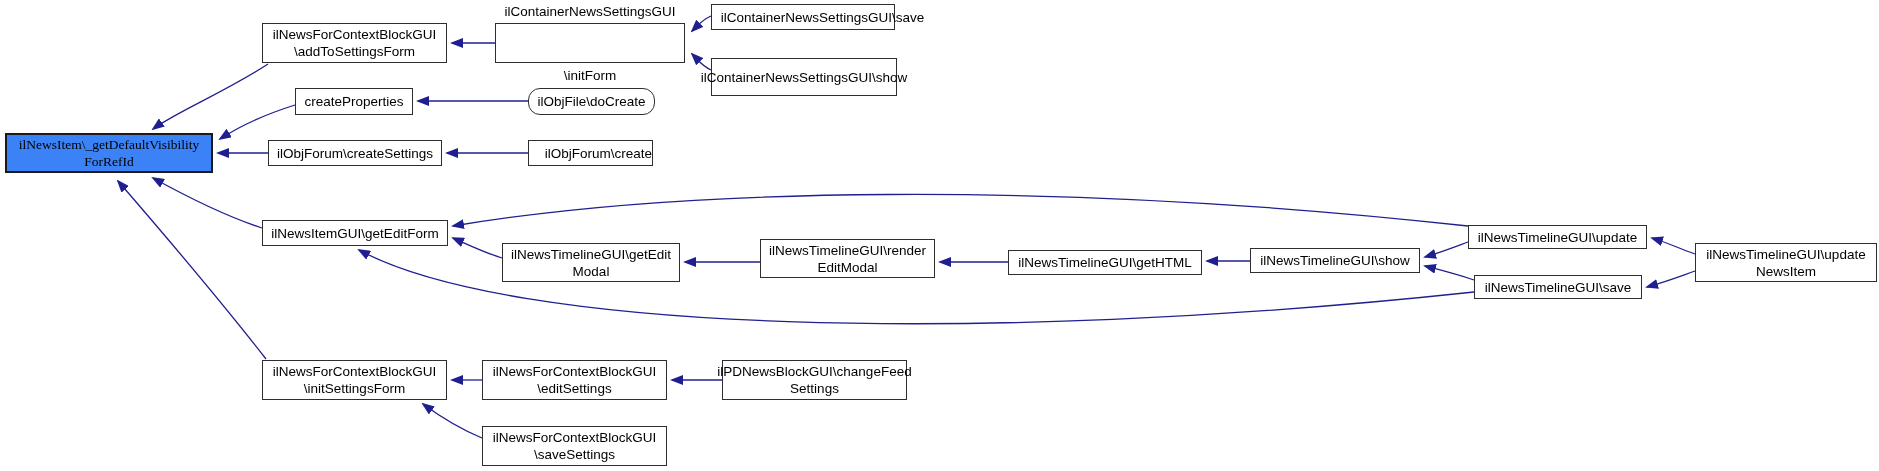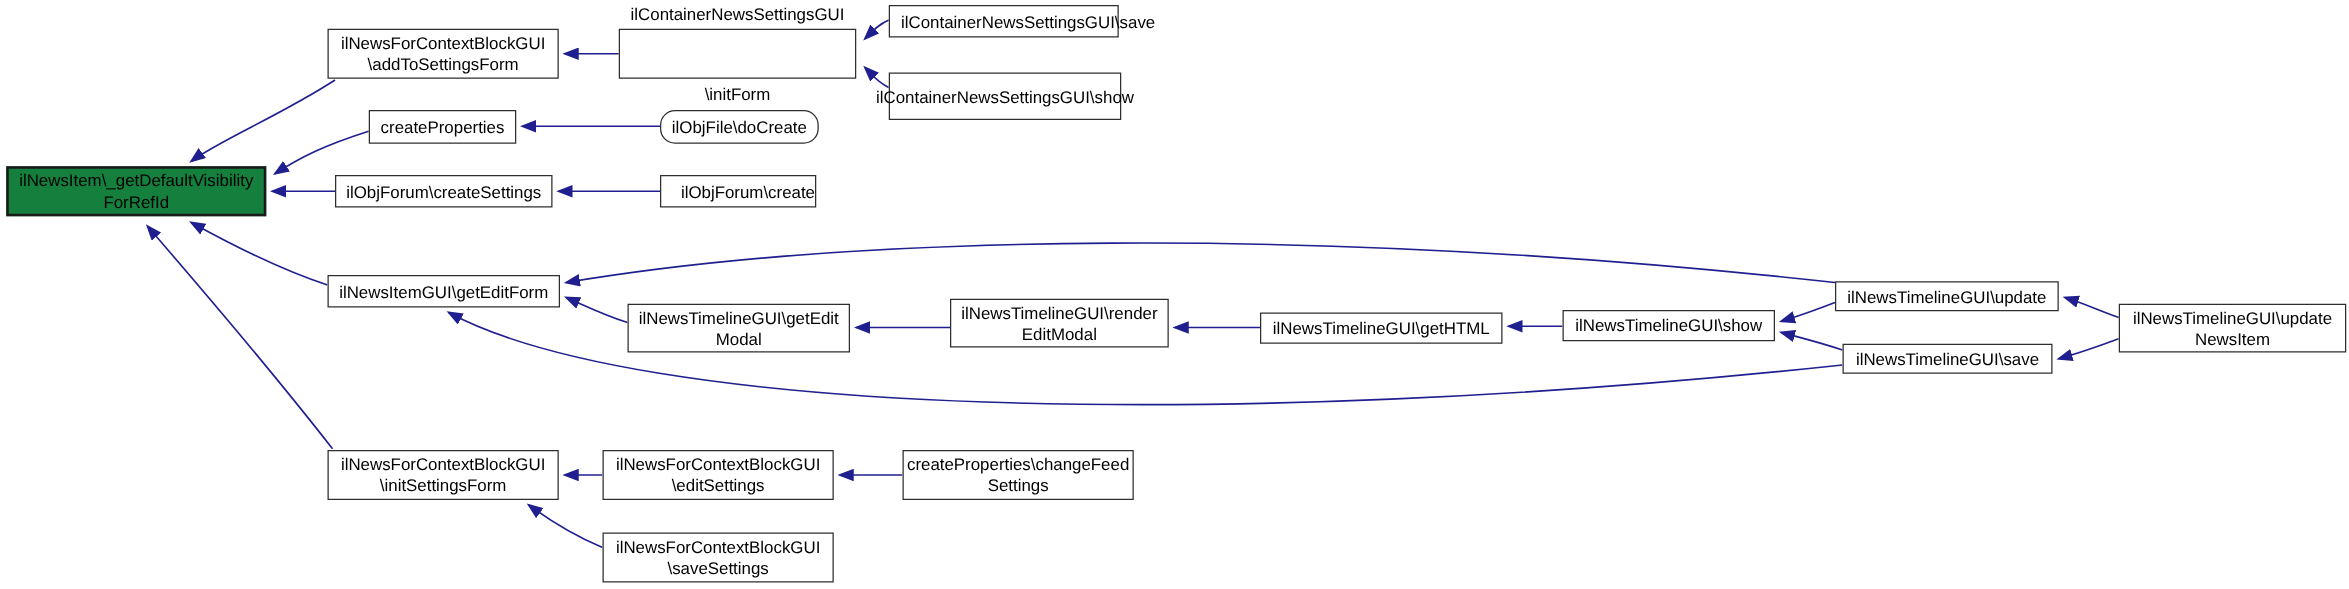--- a/index.html
+++ b/index.html
@@ -24,23 +24,24 @@
     font-size:13.5px;
     line-height:17px;
     color:#000000;
     white-space:nowrap;
     cursor:pointer;
     z-index:2;
   }
   .node span{display:block;}
   .node span:empty{display:none;}
   .node.hl{
-    background:#15803d;
+    background:#3b82f6;
     border-width:2px;
     border-color:#1a1a1a;
+    font-family:Liberation Serif, serif;
   }
   .edge{fill:none;stroke:#1f1f8f;stroke-width:1.3px;}
 </style>
 </head>
 <body>
 
 <div id="canvas">
 
   <svg id="edges" width="1879" height="471" viewBox="0 0 1879 471">
     <defs>
@@ -167,17 +168,17 @@
     <span>ilNewsForContextBlockGUI</span>
     <span>\editSettings</span>
   </div>
 
   <div class="node" style="left:482px;top:426px;width:185px;height:40px;">
     <span>ilNewsForContextBlockGUI</span>
     <span>\saveSettings</span>
   </div>
 
   <div class="node" style="left:722px;top:360px;width:185px;height:40px;">
-    <span>createProperties\changeFeed</span>
+    <span>ilPDNewsBlockGUI\changeFeed</span>
     <span>Settings</span>
   </div>
 
 </div>
 
 </body></html>

